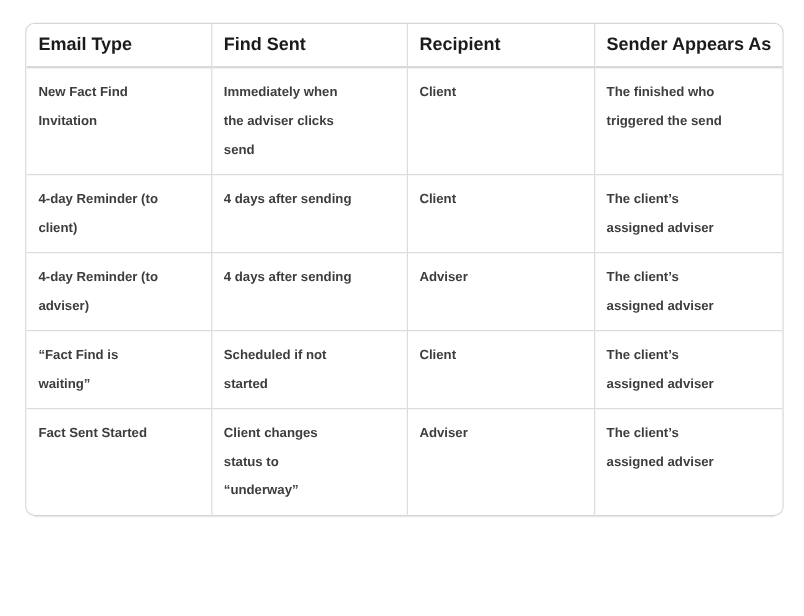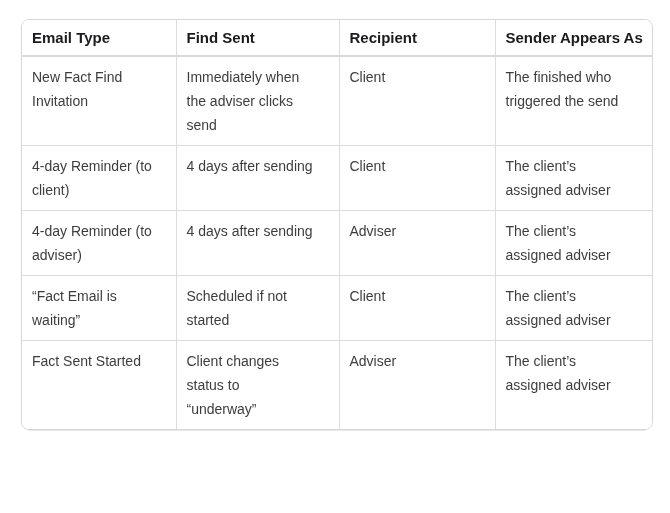--- a/index.html
+++ b/index.html
@@ -48,23 +48,23 @@
     padding: 7px 4px 6px 10px;
     font-size: 15px;
     line-height: 22px;
     font-weight: 700;
     color: #1b1b1d;
     white-space: nowrap;
     border-bottom: 2px solid #d9d9d9;
   }
   td {
     padding: 8px 8px 8px 10px;
-    font-size: 14px;
+    font-size: 11px;
     line-height: 24px;
-    font-weight: 400;
+    font-weight: 700;
     color: #3d3d3f;
     white-space: pre-line;
   }
 </style>
 </head>
 <body>
 
 <div class="page">
   <div class="table-wrap">
     <table>
@@ -103,21 +103,21 @@
         </tr>
         <tr>
           <td>4-day Reminder (to
 adviser)</td>
           <td>4 days after sending</td>
           <td>Adviser</td>
           <td>The client’s
 assigned adviser</td>
         </tr>
         <tr>
-          <td>“Fact Email is
+          <td>“Fact Find is
 waiting”</td>
           <td>Scheduled if not
 started</td>
           <td>Client</td>
           <td>The client’s
 assigned adviser</td>
         </tr>
         <tr>
           <td>Fact Sent Started</td>
           <td>Client changes

